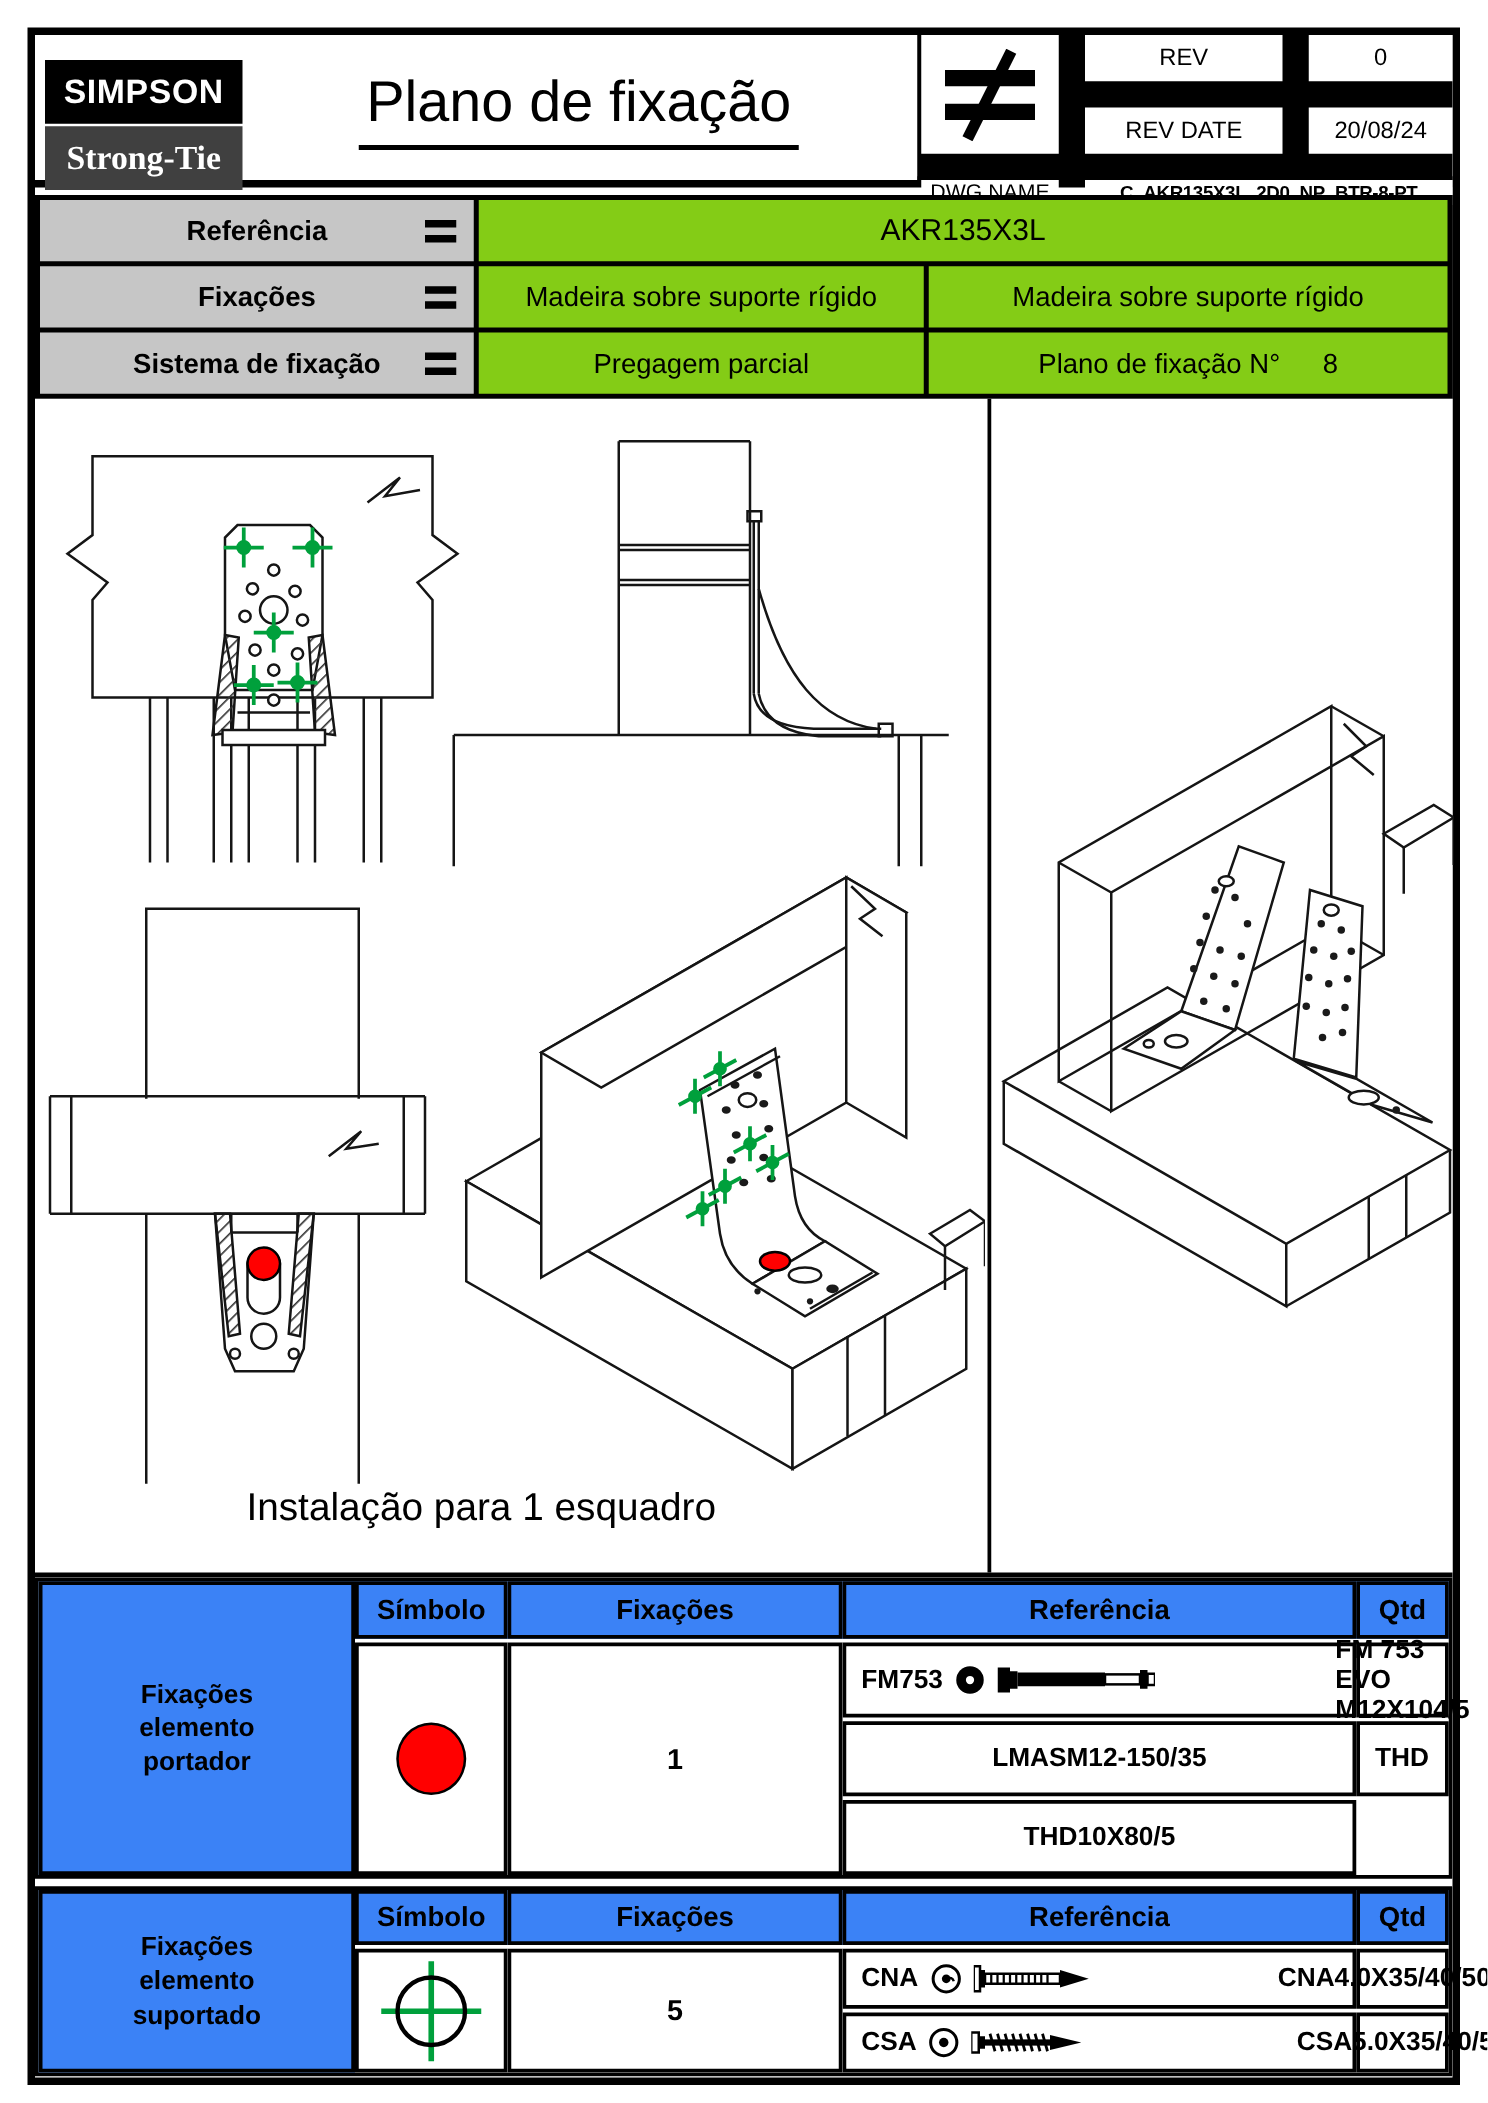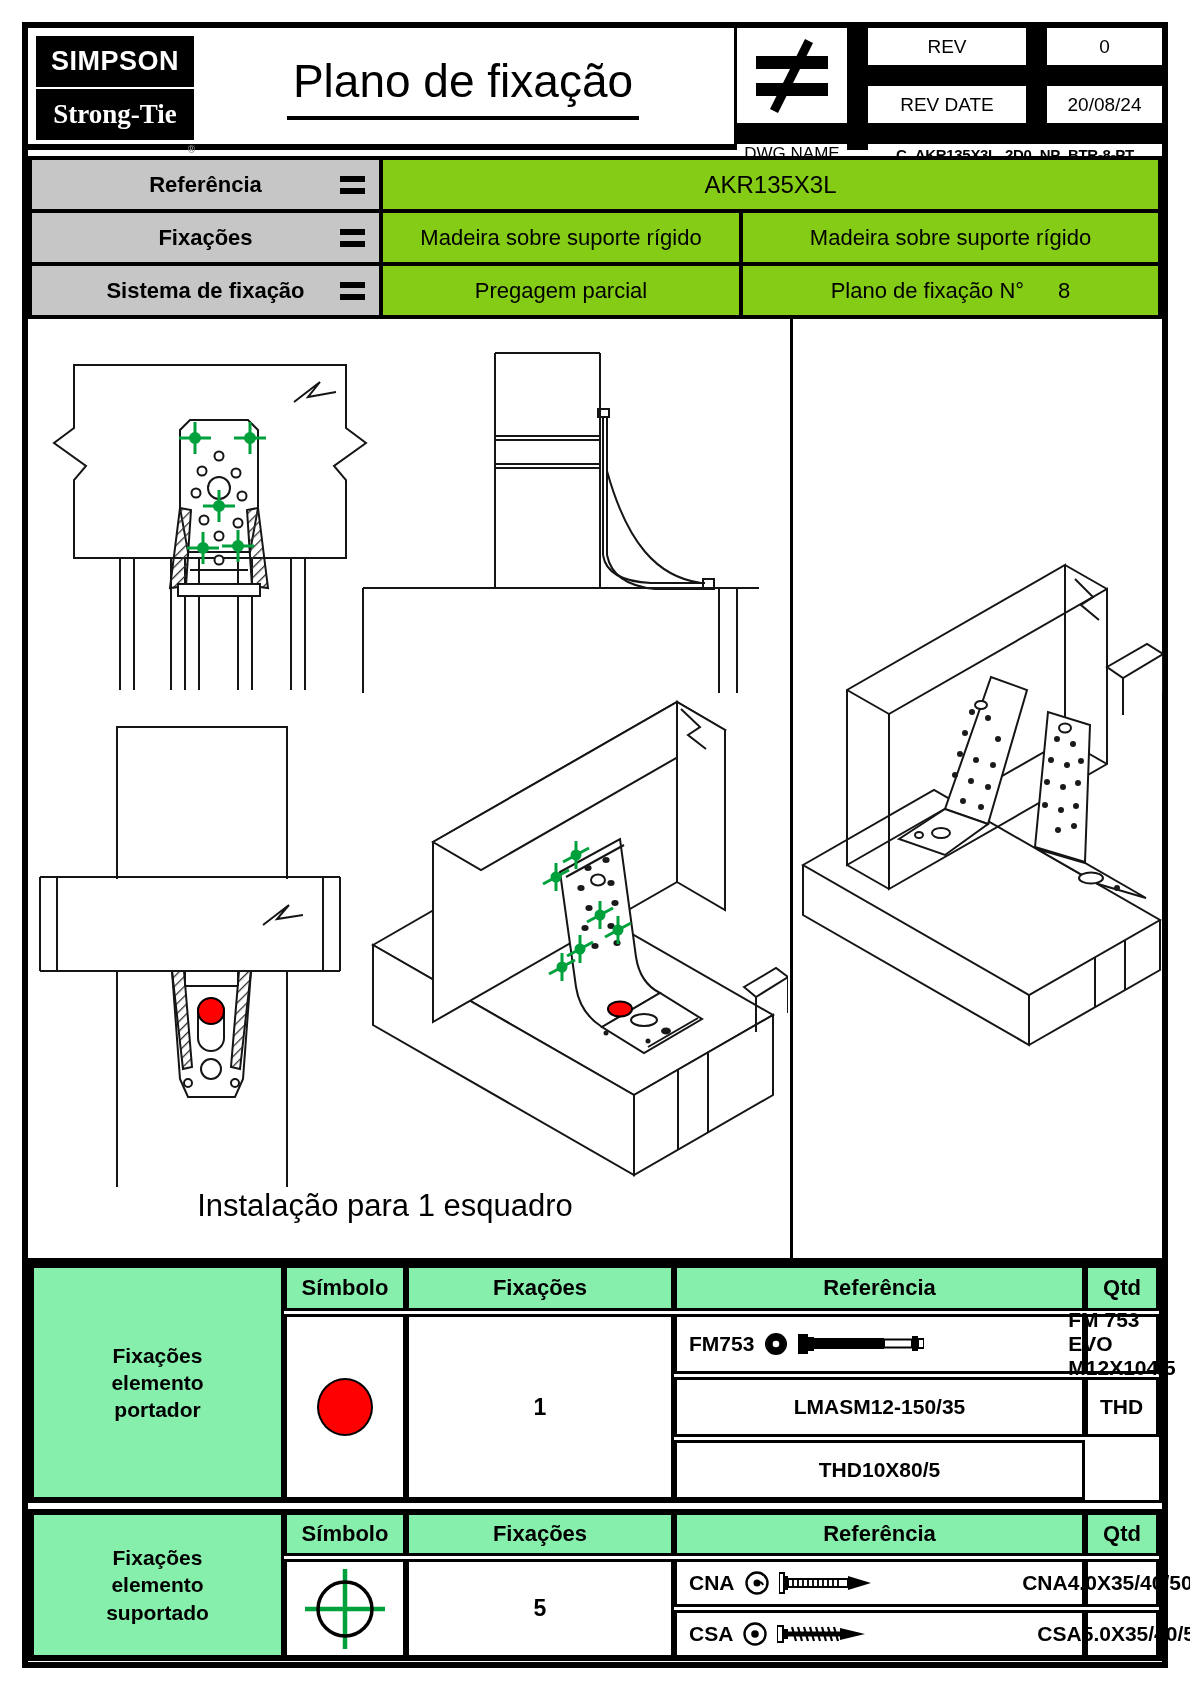--- a/index.html
+++ b/index.html
@@ -3,24 +3,24 @@
 <meta charset="utf-8">
 <style>
   html,body{margin:0;padding:0;background:#fff;}
   *{box-sizing:border-box;}
   .sheet{position:relative;width:1190px;height:1682px;background:#fff;
          font-family:"Liberation Sans",sans-serif;color:#000;overflow:hidden;}
   .outer-border{position:absolute;left:22px;top:22px;width:1146px;height:1646px;
                 border:6px solid #000;}
   
   .header{position:absolute;left:28px;top:28px;width:1134px;height:122px;border-bottom:6px solid #000;background:#fff;}
-  .logo{position:absolute;left:8px;top:8px;width:158px;height:104px;}
+  .logo{position:absolute;left:8px;top:20px;width:158px;height:104px;}
   .logo-black{height:51px;background:#000;color:#fff;display:flex;align-items:center;justify-content:center;
               font-weight:bold;font-size:27px;letter-spacing:.5px;}
-  .logo-orange{position:relative;height:51px;margin-top:2px;background:#000000;color:#fff;display:flex;align-items:center;justify-content:center;
+  .logo-orange{position:relative;height:51px;margin-top:2px;background:#404040;color:#fff;display:flex;align-items:center;justify-content:center;
                font-family:"Liberation Serif",serif;font-weight:bold;font-size:27px;}
   .logo-reg{position:absolute;right:-1px;bottom:-15px;font-size:10px;color:#8a8a8a;font-family:"Liberation Sans",sans-serif;}
   .title-wrap{position:absolute;left:168px;top:26px;width:534px;text-align:center;}
   .title-wrap span{display:inline-block;font-size:46px;border-bottom:4px solid #000;padding:0 6px 8px 6px;}
   .meta{position:absolute;right:0;top:0;width:428px;height:116px;display:grid;
         grid-template-columns:110px 158px 1fr;grid-template-rows:37px 37px 1fr;
         background:#000;gap:21px;border-left:3px solid #000;border-bottom:3px solid #000;}
   .mcell{background:#fff;display:flex;align-items:center;justify-content:center;font-size:19px;}
   .m-neq{grid-row:1/3;}
   .m-dwgval{grid-column:2/4;font-weight:bold;font-size:15px;letter-spacing:-.3px;}
@@ -40,21 +40,21 @@
   .caption{position:absolute;font-size:31px;text-align:center;line-height:1.25;}
   .cap1{left:107px;top:868px;width:500px;}
   .cap2{left:772px;top:716px;width:356px;}
   .dview{position:absolute;}
   
   .ftable{position:absolute;left:28px;width:1134px;display:grid;column-gap:0;row-gap:3px;
           border:3px solid #000;background:#fff;}
   #ft1{top:1262px;grid-template-columns:253px 122px 268px 1fr 74px;grid-template-rows:46px 60px 60px 60px;}
   #ft2{top:1509px;grid-template-columns:253px 122px 268px 1fr 74px;grid-template-rows:44px 48px 48px;}
   .cell{border:3px solid #000;display:flex;align-items:center;justify-content:center;background:#fff;}
-  .gray{background:#86efac;}
+  .gray{background:#3b82f6;}
   .hcell{font-weight:bold;font-size:22px;}
   .name-cell{font-weight:bold;font-size:21px;text-align:center;line-height:1.3;padding:0 44px;}
   .r1-5{grid-row:1/5;} .r2-5{grid-row:2/5;} .r1-4{grid-row:1/4;} .r2-4{grid-row:2/4;}
   .fix-cell{justify-content:flex-start;padding-left:12px;gap:9px;}
   .code{font-weight:bold;font-size:21px;white-space:nowrap;}
   .ref-cell{font-weight:bold;font-size:21px;}
   .qty-cell{font-weight:bold;font-size:23px;}
   .red-dot{width:56px;height:58px;border-radius:50%;background:#FF0000;border:2px solid #000;}
 </style>
 </head>

